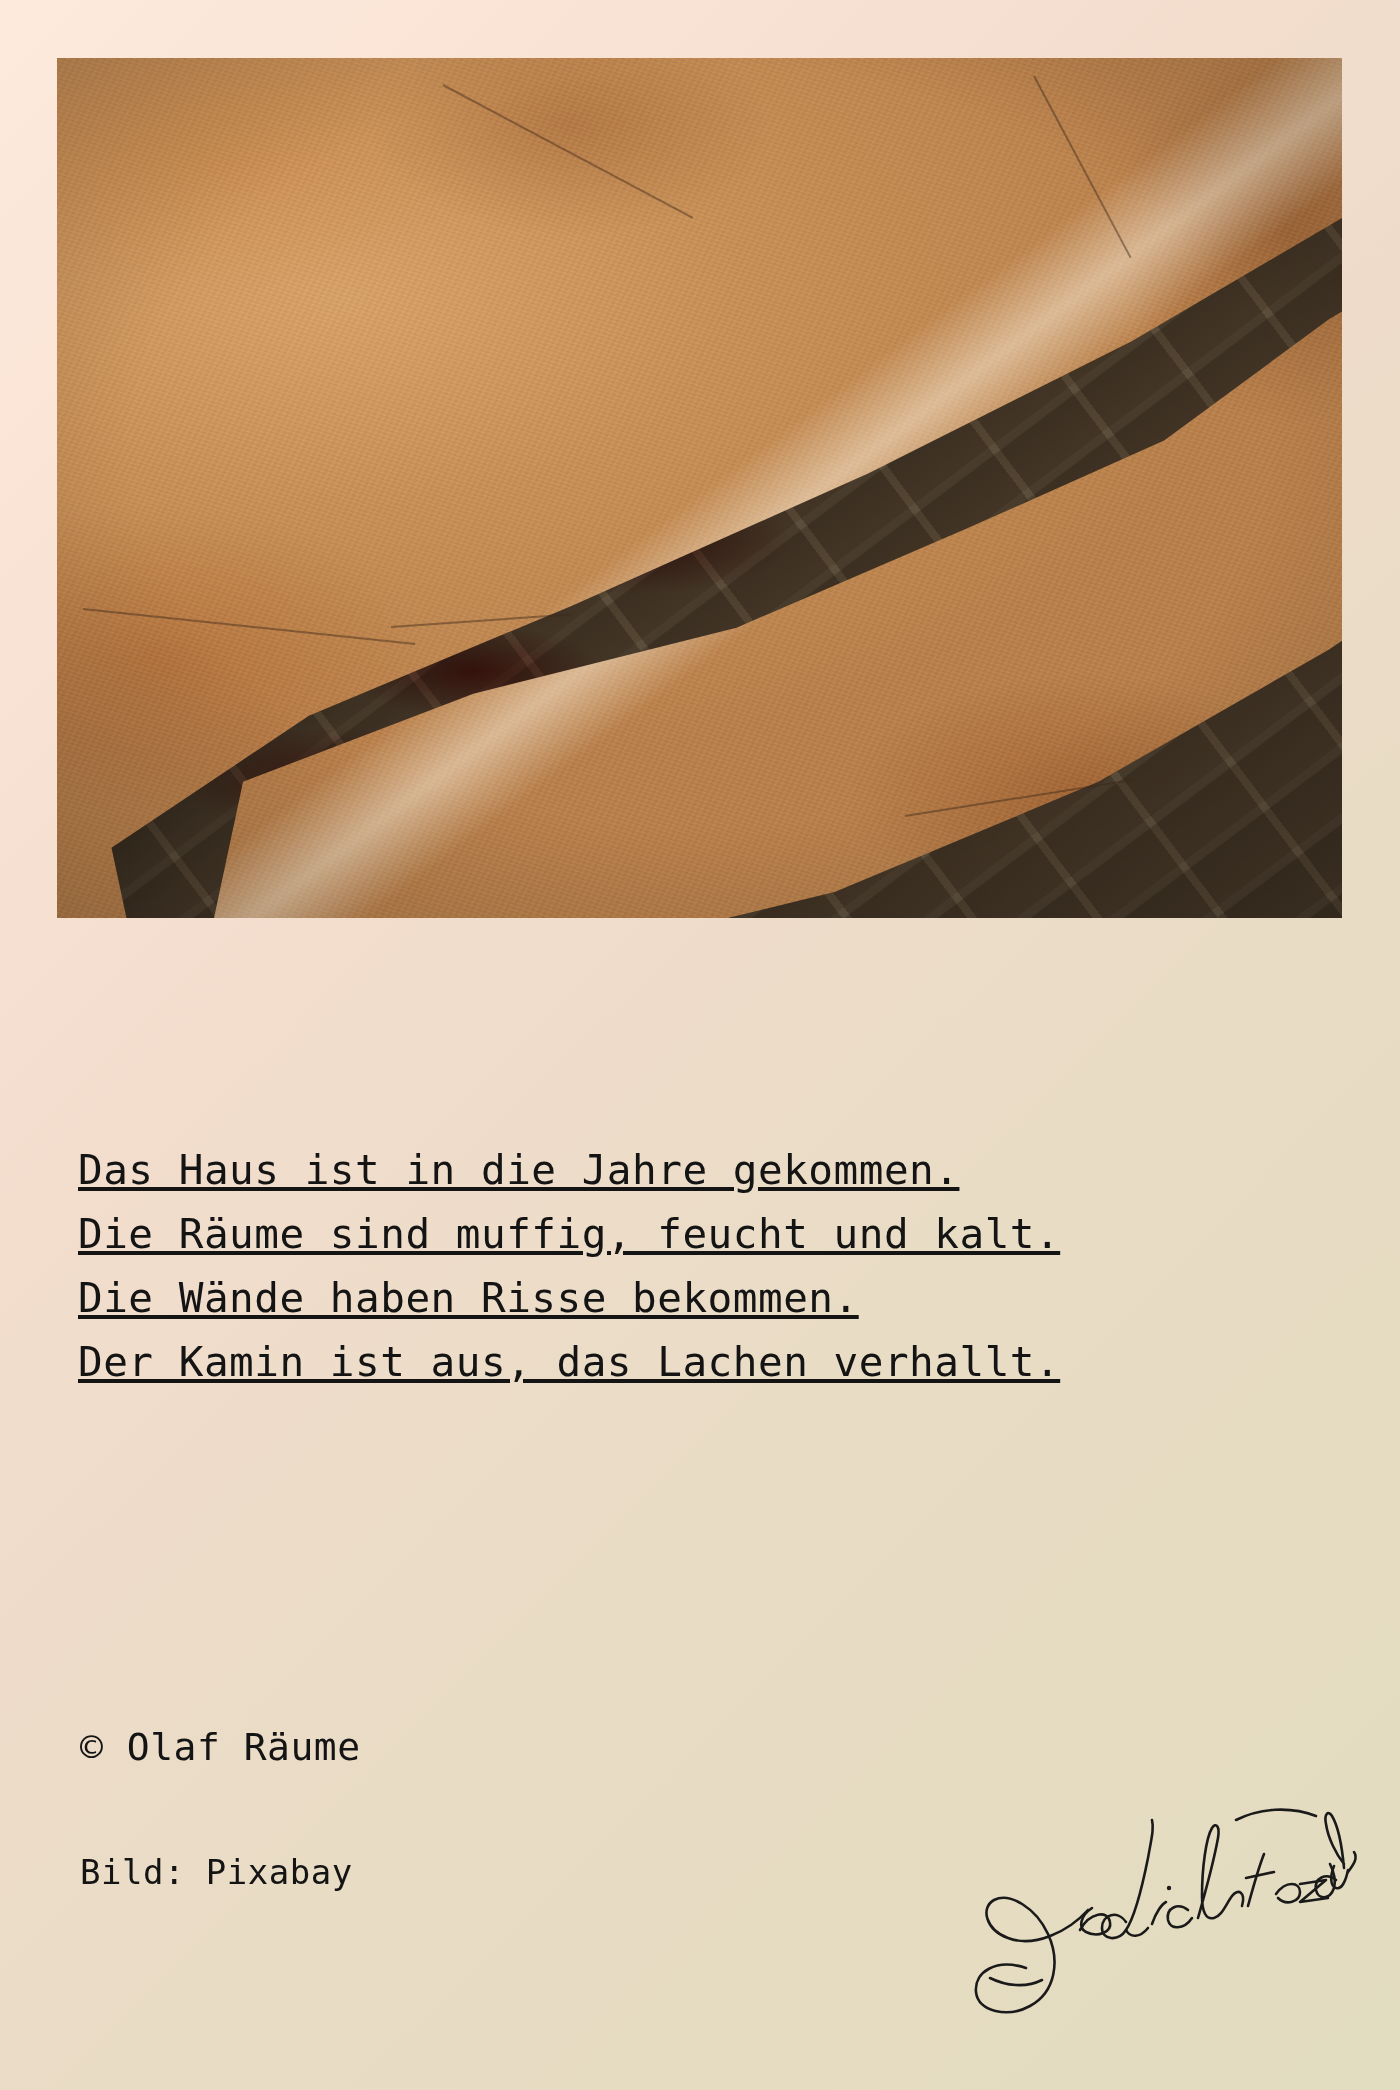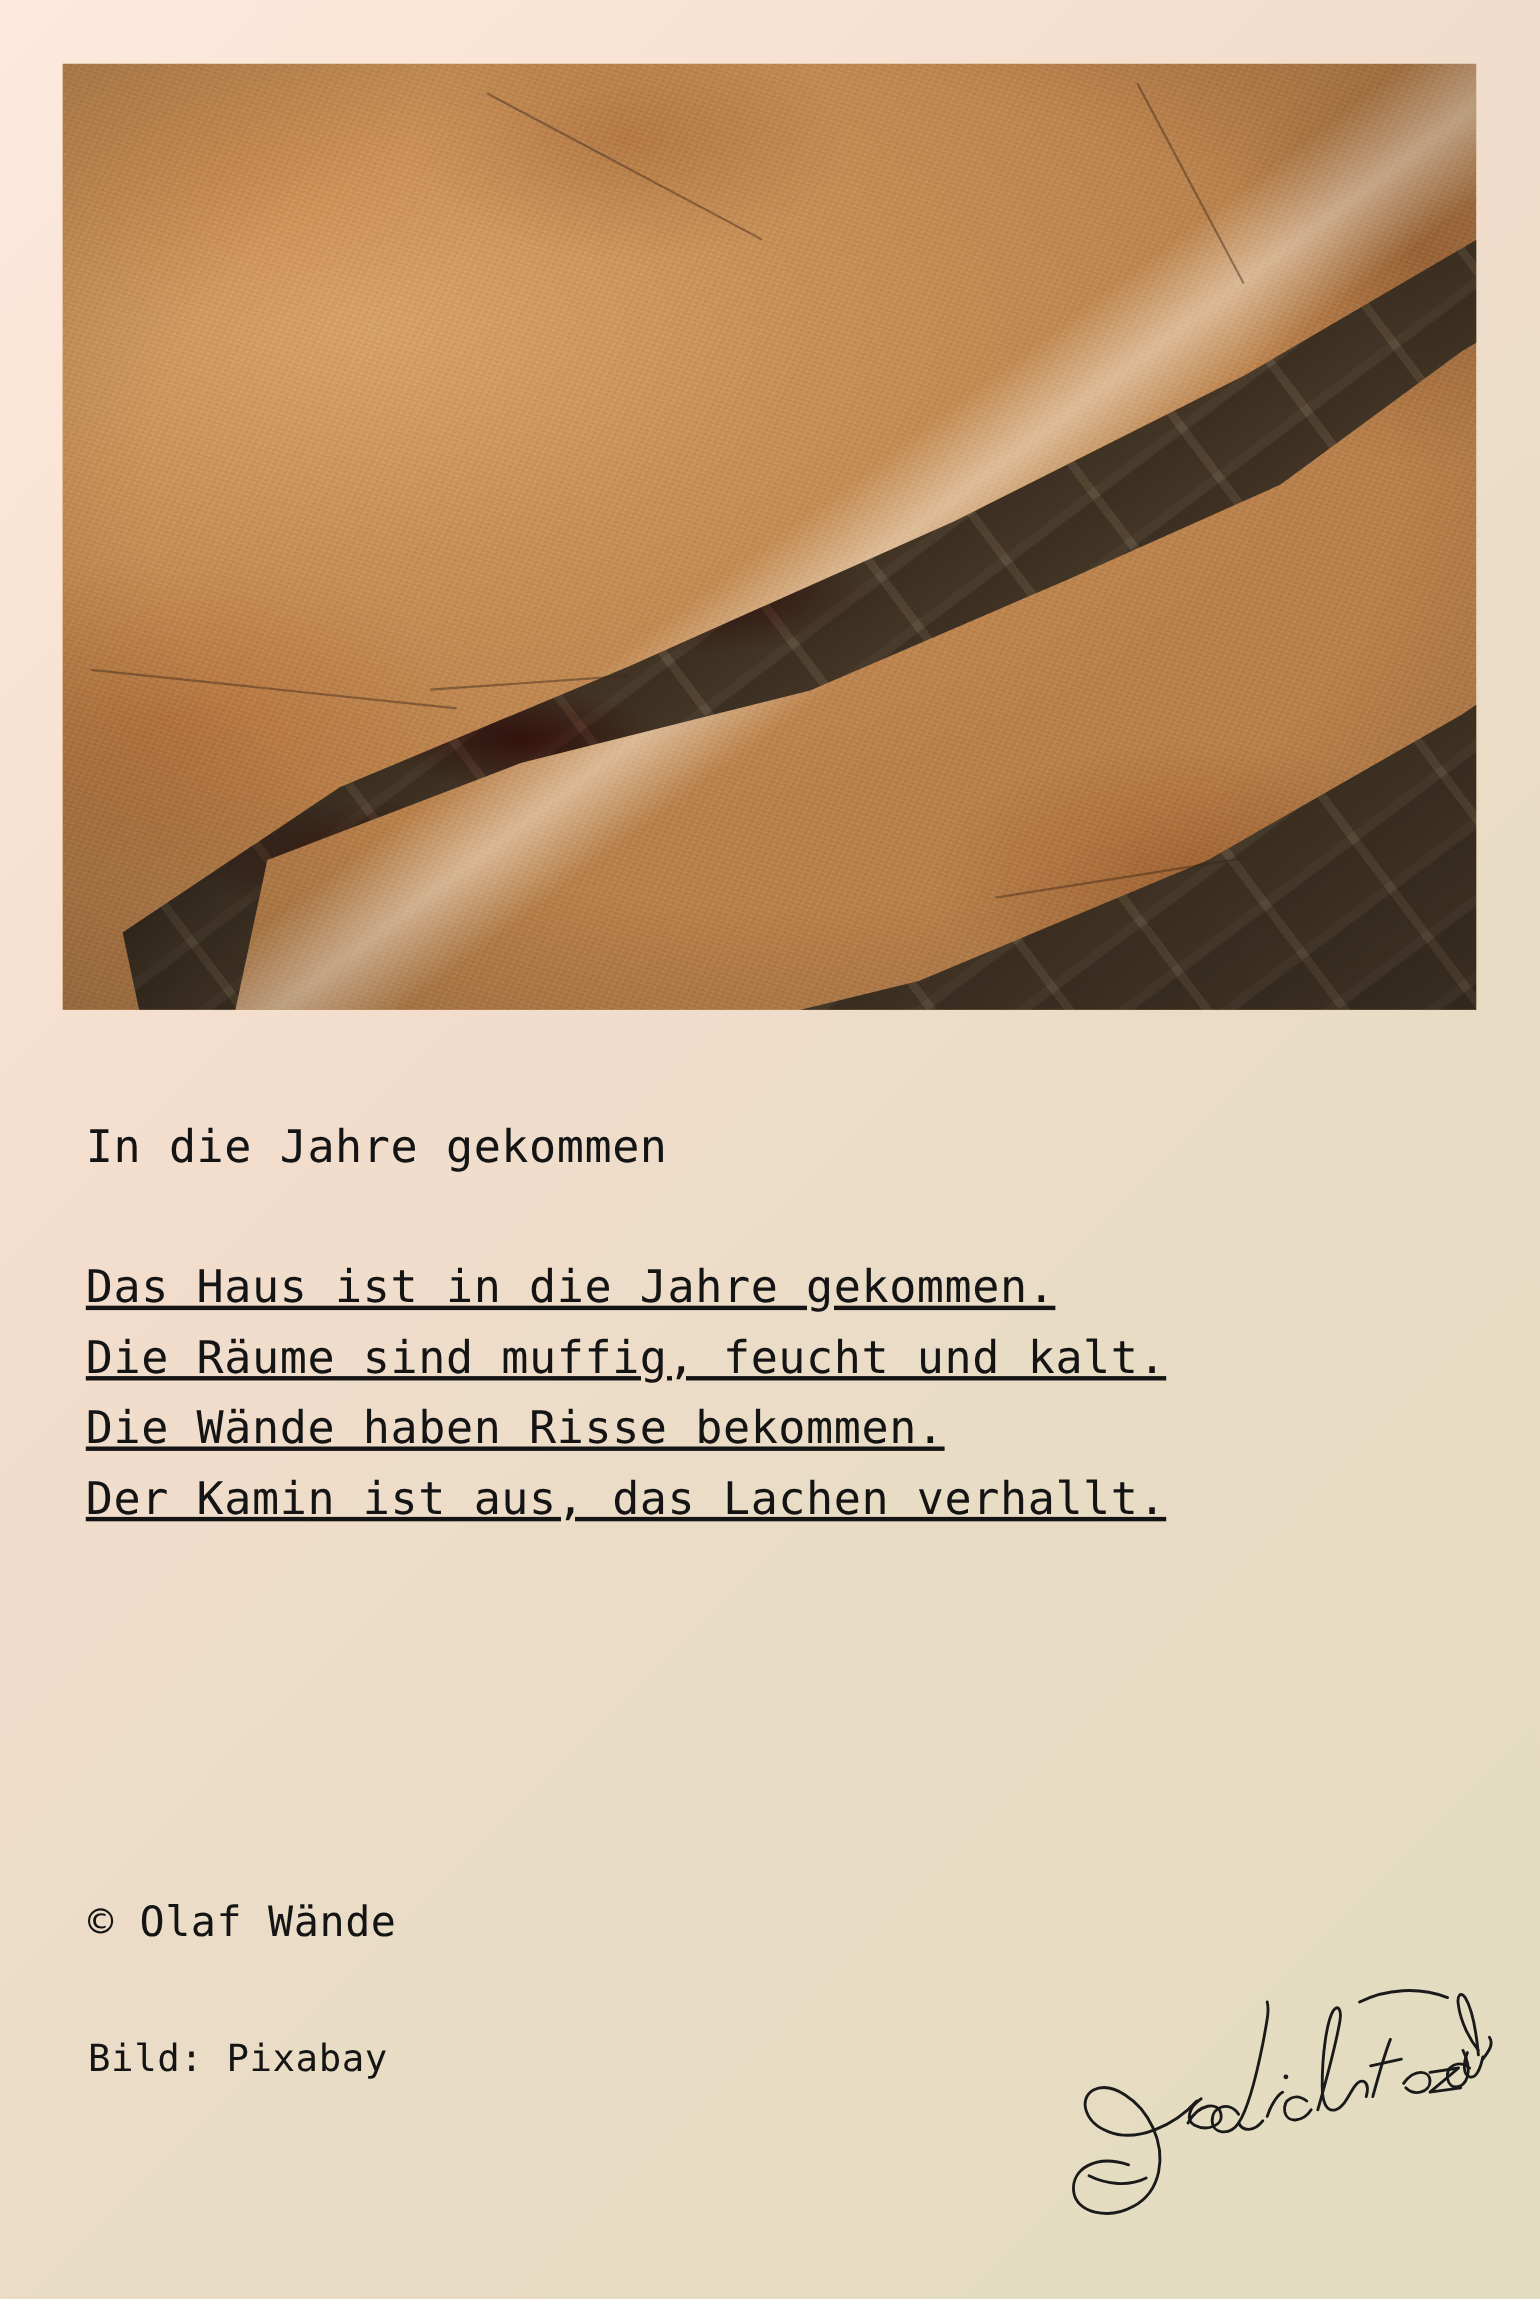--- a/index.html
+++ b/index.html
@@ -222,28 +222,27 @@
       </div>
       <span class="crack c1"></span>
       <span class="crack c2"></span>
       <span class="crack c3"></span>
       <span class="crack c4"></span>
       <span class="crack c5"></span>
       <div class="photo-vignette"></div>
     </div>
   </div>
 
-  <div class="poem-title">In die Jahre gekommen</div>
 
   <div class="stanza stanza-1">Das Haus ist in die Jahre gekommen.
 Die Räume sind muffig, feucht und kalt.
 Die Wände haben Risse bekommen.
 Der Kamin ist aus, das Lachen verhallt.</div>
 
-  <div class="credit-author">© Olaf Wände</div>
+  <div class="credit-author">© Olaf Räume</div>
   <div class="credit-image">Bild: Pixabay</div>
 
   <div class="signature">
     <span class="sig-label">Gedichtezauber</span>
     <svg viewBox="0 0 430 260" xmlns="http://www.w3.org/2000/svg" aria-hidden="true">
       <g fill="none" stroke="#1a1a1a" stroke-width="2.6" stroke-linecap="round" stroke-linejoin="round">
 
         <path d="M96 196 C 66 186, 44 200, 46 220 C 48 240, 78 246, 100 234
                  C 126 220, 130 188, 118 162 C 106 136, 80 120, 64 128
                  C 50 136, 56 158, 78 166 C 104 176, 138 160, 158 138"></path>

